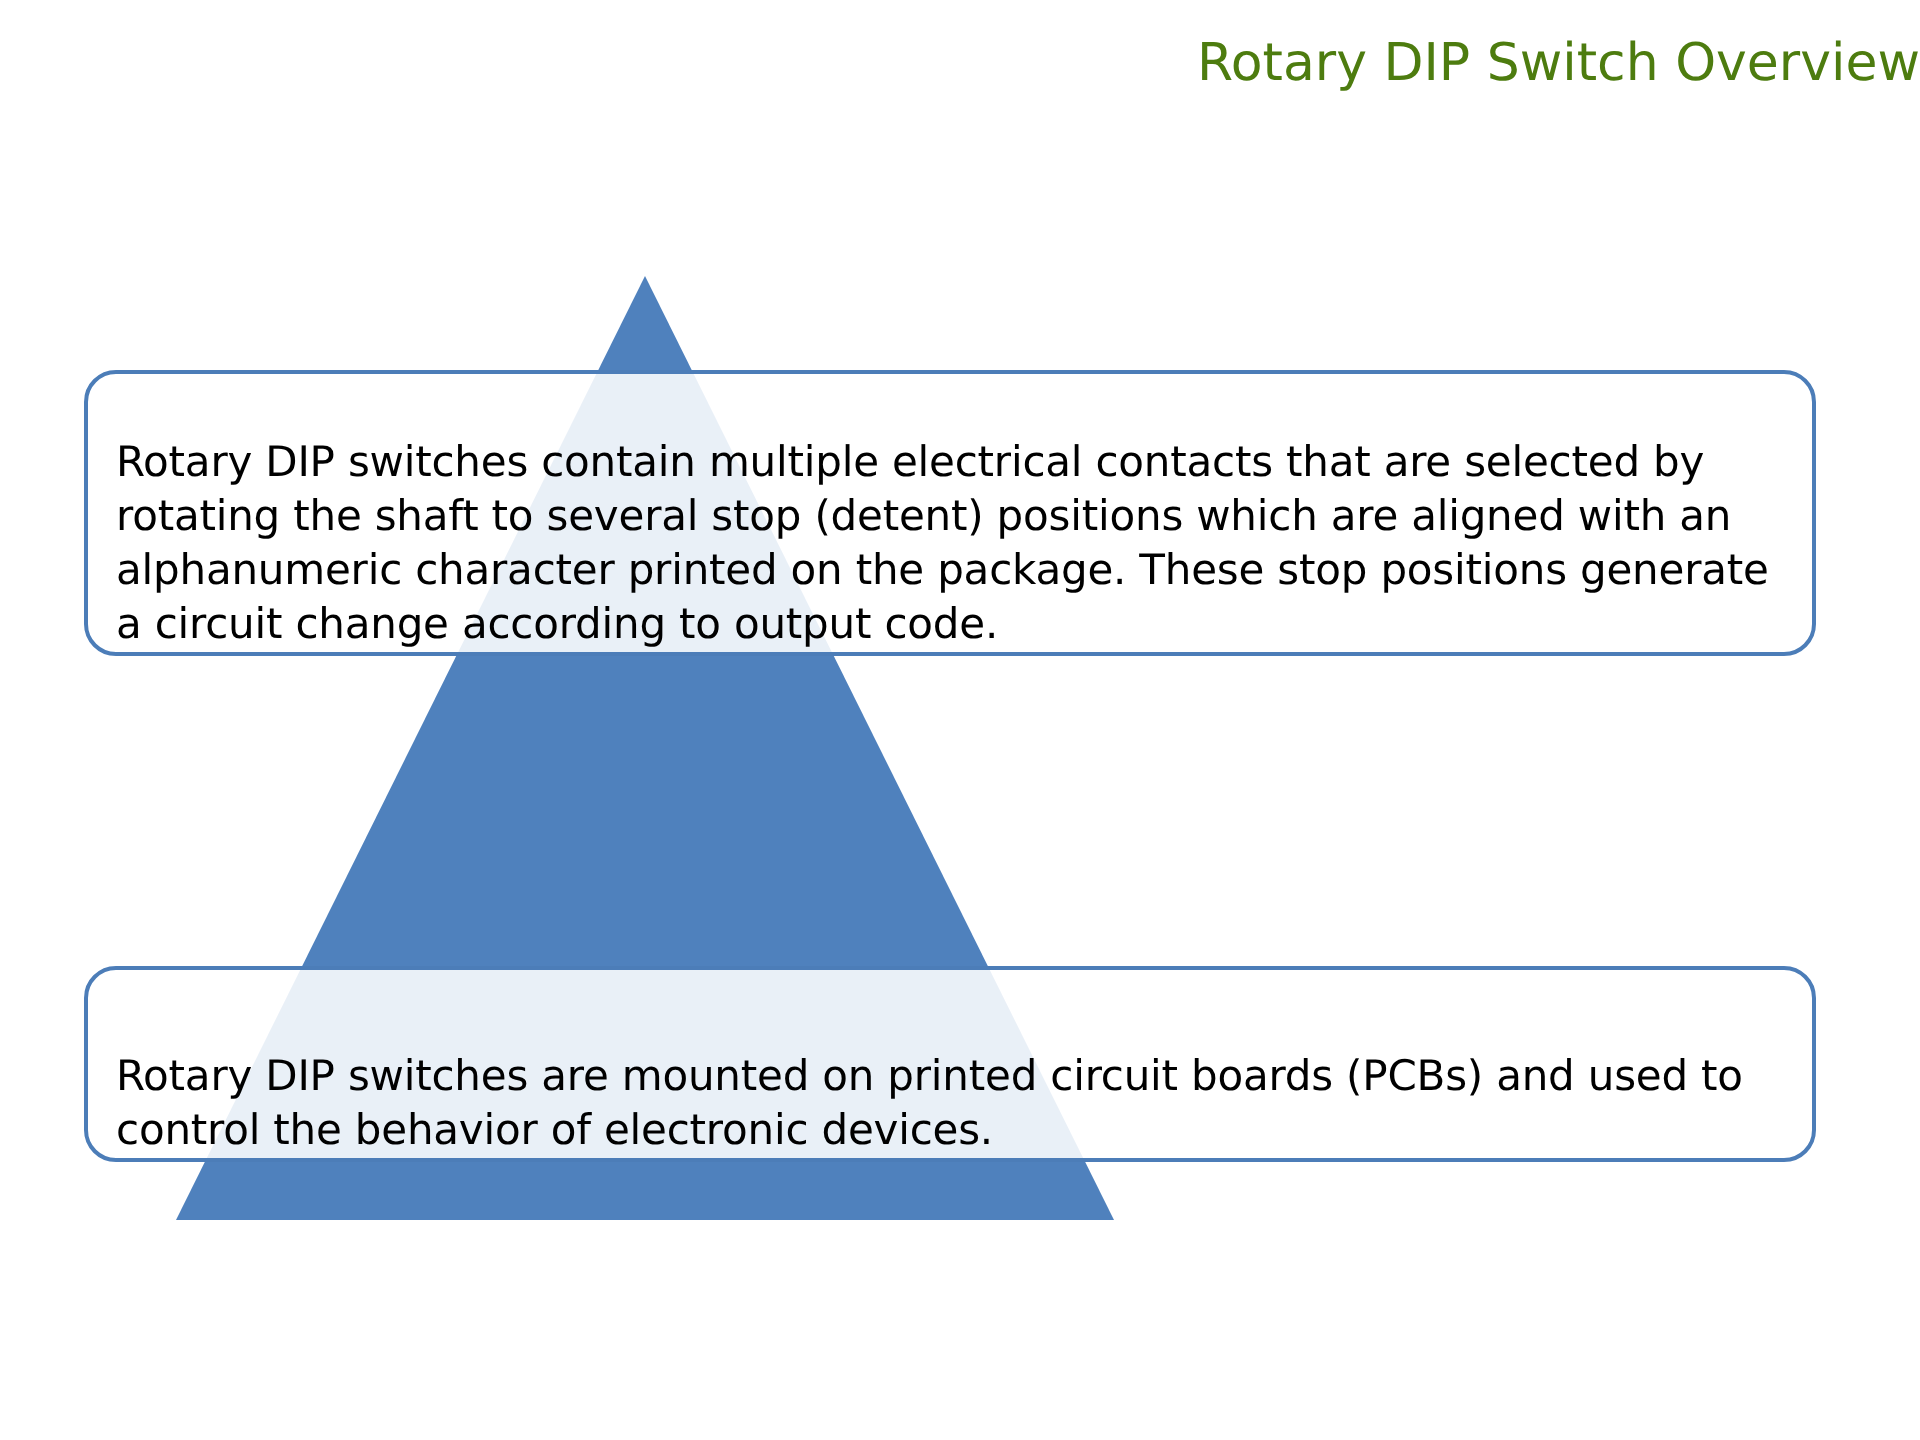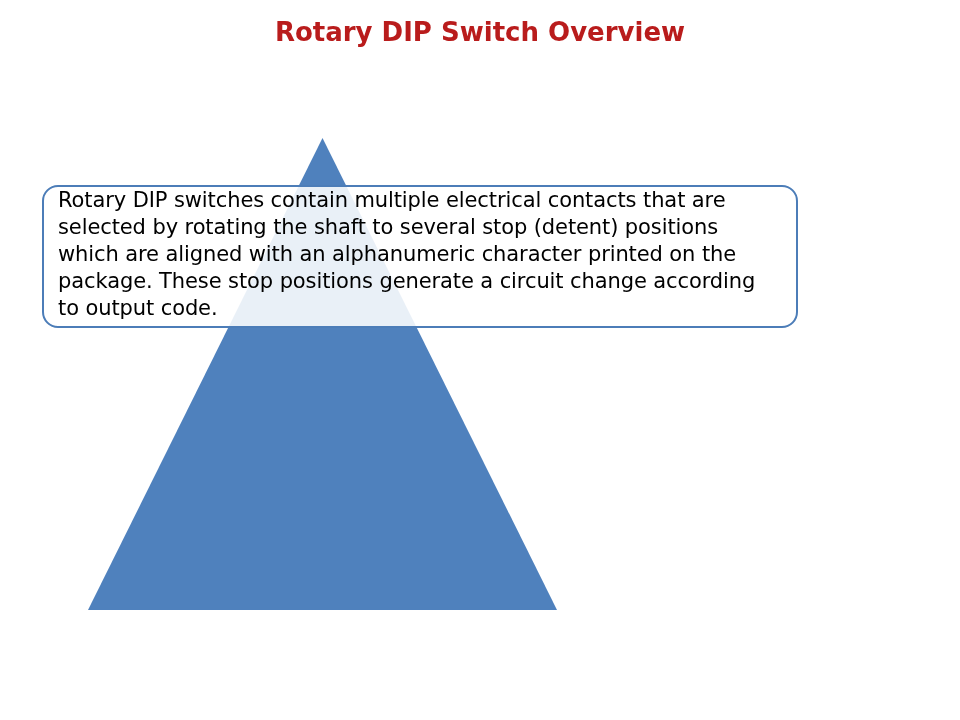--- a/index.html
+++ b/index.html
@@ -14,45 +14,45 @@
     background: #ffffff;
     overflow: hidden;
     font-family: "DejaVu Sans", "Liberation Sans", sans-serif;
     color: #000000;
   }
   .slide-title {
     position: absolute;
     top: 16px;
     left: 0;
     width: 100%;
-    text-align: center;
+    text-align: right;
     font-size: 26px;
-    font-weight: bold;
+    font-weight: normal;
     line-height: 32px;
-    color: #b91c1c;
+    color: #4d7c0f;
     margin: 0;
   }
   .pyramid-svg {
     position: absolute;
     top: 0;
     left: 0;
   }
   .pyramid-svg polygon {
     fill: #4F81BD;
   }
   .callout-box {
     position: absolute;
     left: 42px;
-    width: 756px;
+    width: 866px;
     box-sizing: border-box;
     border: 2px solid #4C7DB8;
     border-radius: 16px;
     background: rgba(255, 255, 255, 0.88);
     display: flex;
-    align-items: flex-start;
+    align-items: flex-end;
     padding: 0 14px;
   }
   .callout-box p {
     margin: 0;
     font-size: 21px;
     line-height: 27px;
     letter-spacing: -0.1px;
     color: #000000;
   }
   .box-1 { top: 185px; height: 143px; }
@@ -68,14 +68,17 @@
 
   <svg class="pyramid-svg" width="960" height="720" viewBox="0 0 960 720" aria-hidden="true">
     <polygon points="322.5,138 557,610 88,610" fill="#4F81BD"></polygon>
   </svg>
 
   <div class="callout-box box-1">
     <p>Rotary DIP switches contain multiple electrical contacts that are selected by rotating the shaft to several stop (detent) positions which are aligned with an alphanumeric character printed on the package. These stop positions generate a circuit change according to output code.</p>
   </div>
 
 
+  <div class="callout-box box-3">
+    <p>Rotary DIP switches are mounted on printed circuit boards (PCBs) and used to control the behavior of electronic devices.</p>
+  </div>
 
 </div>
 
 </body></html>

